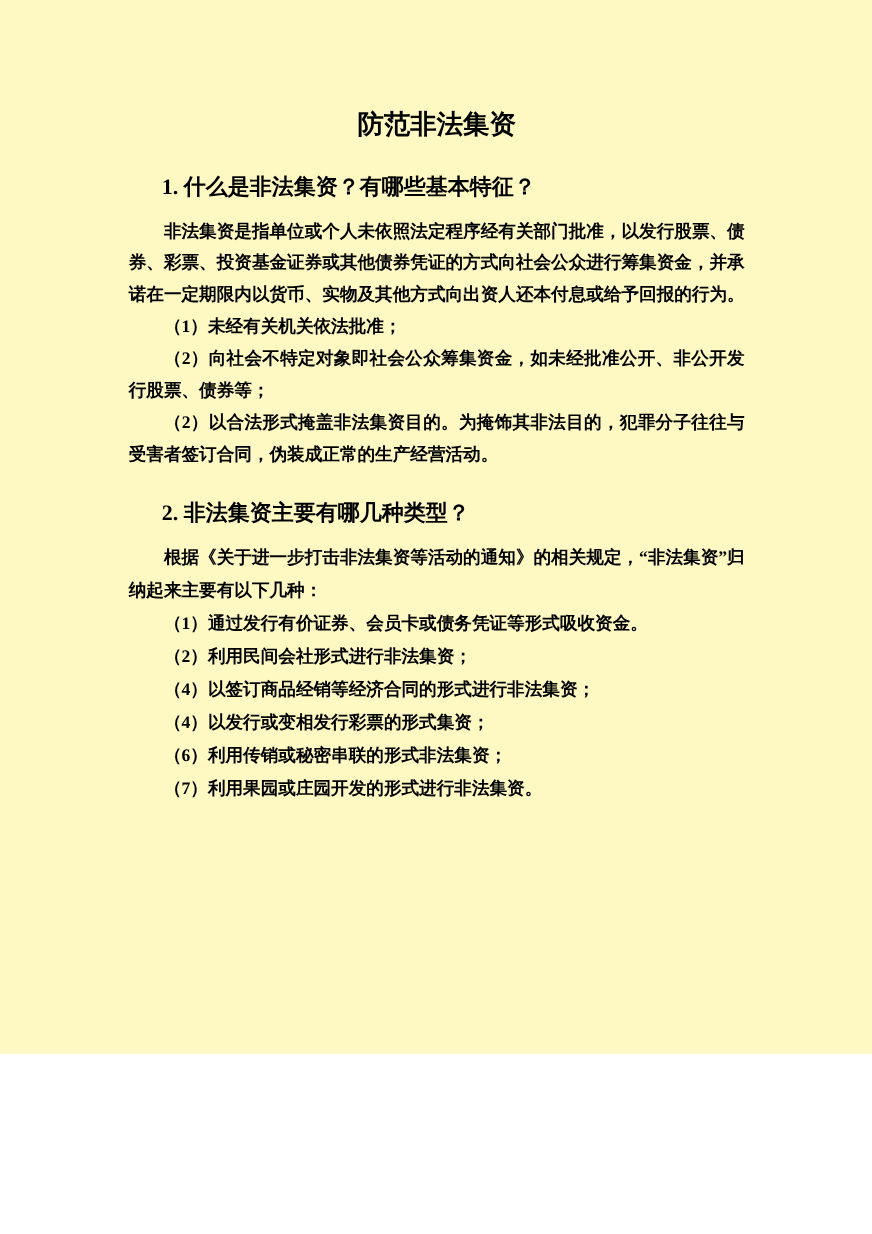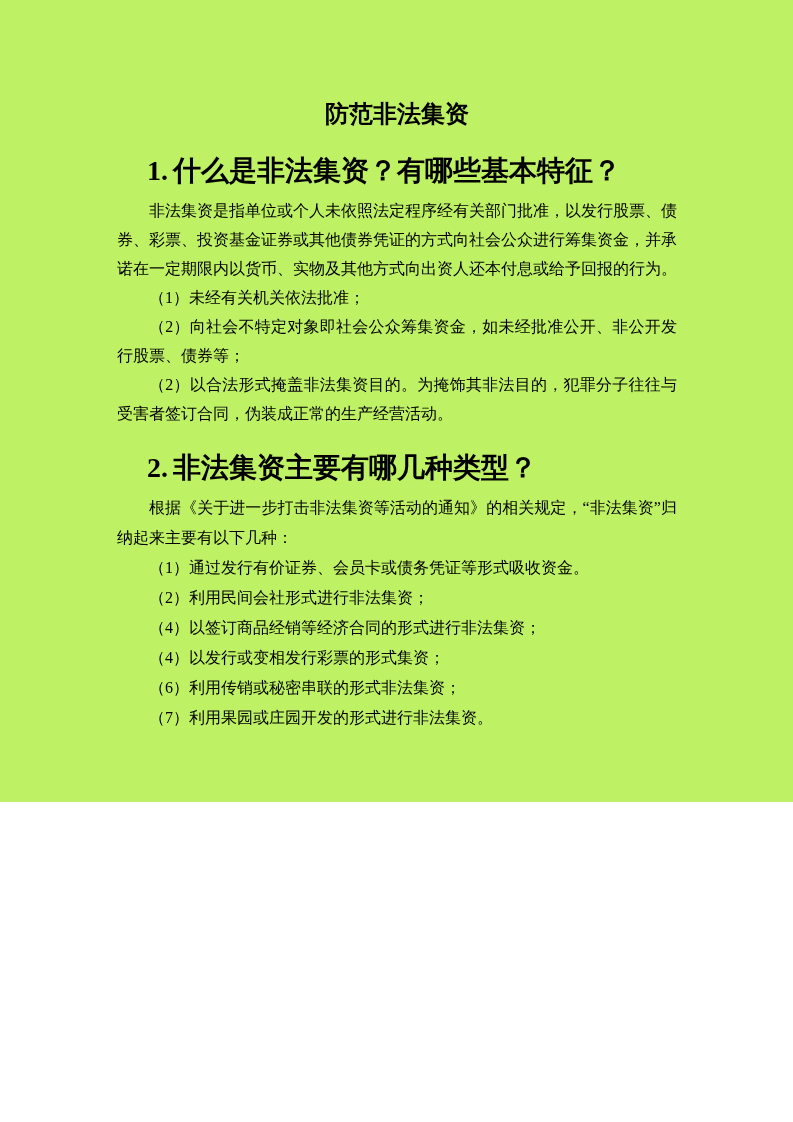--- a/index.html
+++ b/index.html
@@ -10,52 +10,53 @@
   body {
     width: 793px;
     height: 1122px;
     overflow: hidden;
     color: #000000;
     font-family: "Liberation Serif", "DejaVu Serif", serif;
   }
   .page {
     box-sizing: border-box;
     width: 793px;
-    height: 802px;
+    height: 958px;
     padding: 97px 116px 0 117px;
-    background: #bef264;
+    background: #fef9c3;
   }
   .doc-title {
     margin: 0 0 7px 0;
     font-size: 24px;
     line-height: 34px;
     font-weight: bold;
     text-align: center;
   }
   .section-heading {
     margin: 24px 0 0 0;
     padding-left: 30px;
-    font-size: 28px;
+    font-size: 20px;
     line-height: 31px;
     font-weight: bold;
   }
   .section-heading .num {
     display: inline-block;
     margin-right: 5px;
   }
   .body-text {
     margin-top: 10px;
   }
   .para {
     margin: 0;
     font-size: 16px;
     line-height: 29px;
     text-align: justify;
     text-indent: 32px;
     word-break: break-all;
+    font-weight: bold;
   }
   .section-2 .para {
     line-height: 30px;
   }
 </style>
 </head>
 <body>
 
 <div class="page">
 

